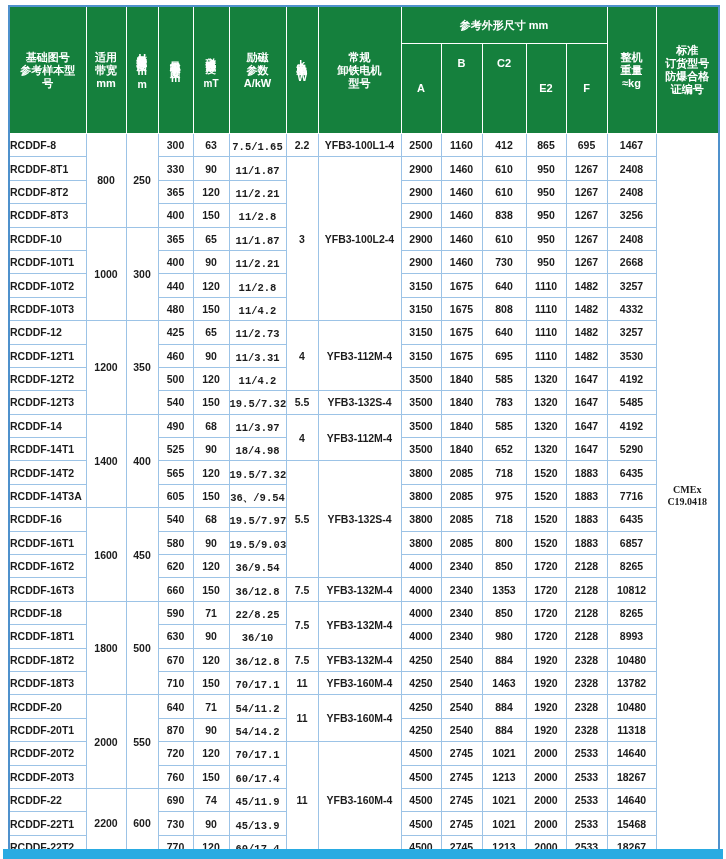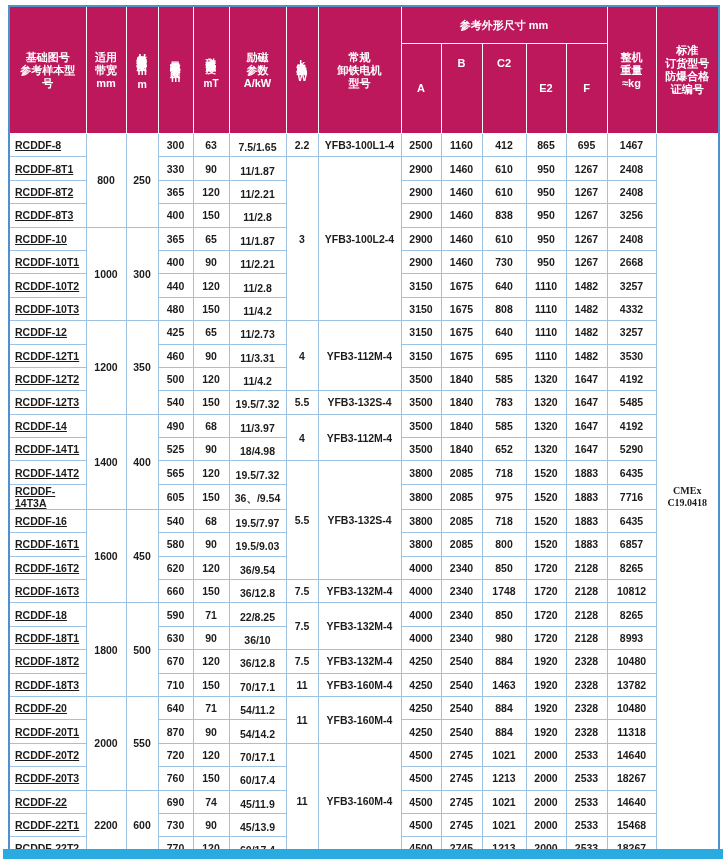--- a/index.html
+++ b/index.html
@@ -1,37 +1,37 @@
 <!DOCTYPE html>
 <html><head>
 <meta charset="utf-8">
 <style>
   html,body{margin:0;padding:0;background:#fff;width:726px;}
   body{font-family:"Liberation Sans",sans-serif;color:#1a1a1a;}
   .page{position:relative;width:726px;height:859px;overflow:hidden;}
   .tbl-wrap{padding:5px 8px 0 8px;}
   table{border-collapse:collapse;table-layout:fixed;width:710px;border:2px solid #4f91cc;}
   
-  thead th{background:#be185d;color:#fff;border:1px solid #ffffff;font-weight:bold;
+  thead th{background:#15803d;color:#fff;border:1px solid #ffffff;font-weight:bold;
            font-size:11px;line-height:13px;padding:0;vertical-align:middle;text-align:center;}
   thead tr.h1 th{height:36px;}
   thead tr.h2 th{height:76px;}
   th .ml{white-space:pre-line;}
   .vtext{display:inline-block;writing-mode:vertical-rl;text-orientation:upright;
          letter-spacing:1px;font-size:10.5px;line-height:1;}
   .vstack{display:flex;flex-direction:column;align-items:center;justify-content:center;height:108px;}
   .vstack .unit{font-size:10px;margin-top:9px;}
   th.sub-high{vertical-align:top;padding-top:13px;}
   
   tbody tr{height:23.4px;}
   tbody td{border:1px solid #9cc3e6;font-size:10.5px;font-weight:600;color:#1c1c1c;
            text-align:center;vertical-align:middle;padding:0;overflow:hidden;}
   tbody tr.grp-top td{border-top:1px solid #5b9bd5;}
-  td.cell-model{text-align:left;padding-left:5px;text-decoration:underline;}
-  td.cell-exc{position:relative;top:2px;}
+  td.cell-model{text-align:left;}
+  td.cell-exc{position:relative;top:2px;font-family:Liberation Mono, monospace;}
   td.cell-cert{font-size:10px;white-space:pre-line;line-height:12px;font-family:Liberation Serif, serif;}
   
   .bottom-strip{position:absolute;left:3px;right:3px;bottom:0;height:10px;background:#29abe2;}
 </style>
 </head>
 <body>
 
 <div class="page">
   <div class="tbl-wrap">
     <table>
@@ -347,21 +347,21 @@
           </tr>
           <tr>
             <td class="cell-model">RCDDF-16T3</td>
             <td>660</td>
             <td>150</td>
             <td class="cell-exc">36/12.8</td>
             <td>7.5</td>
             <td>YFB3-132M-4</td>
             <td>4000</td>
             <td>2340</td>
-            <td>1748</td>
+            <td>1353</td>
             <td>1720</td>
             <td>2128</td>
             <td>10812</td>
           </tr>
           <tr class="grp-top">
             <td class="cell-model">RCDDF-18</td>
             <td rowspan="4">1800</td>
             <td rowspan="4">500</td>
             <td>590</td>
             <td>71</td>

